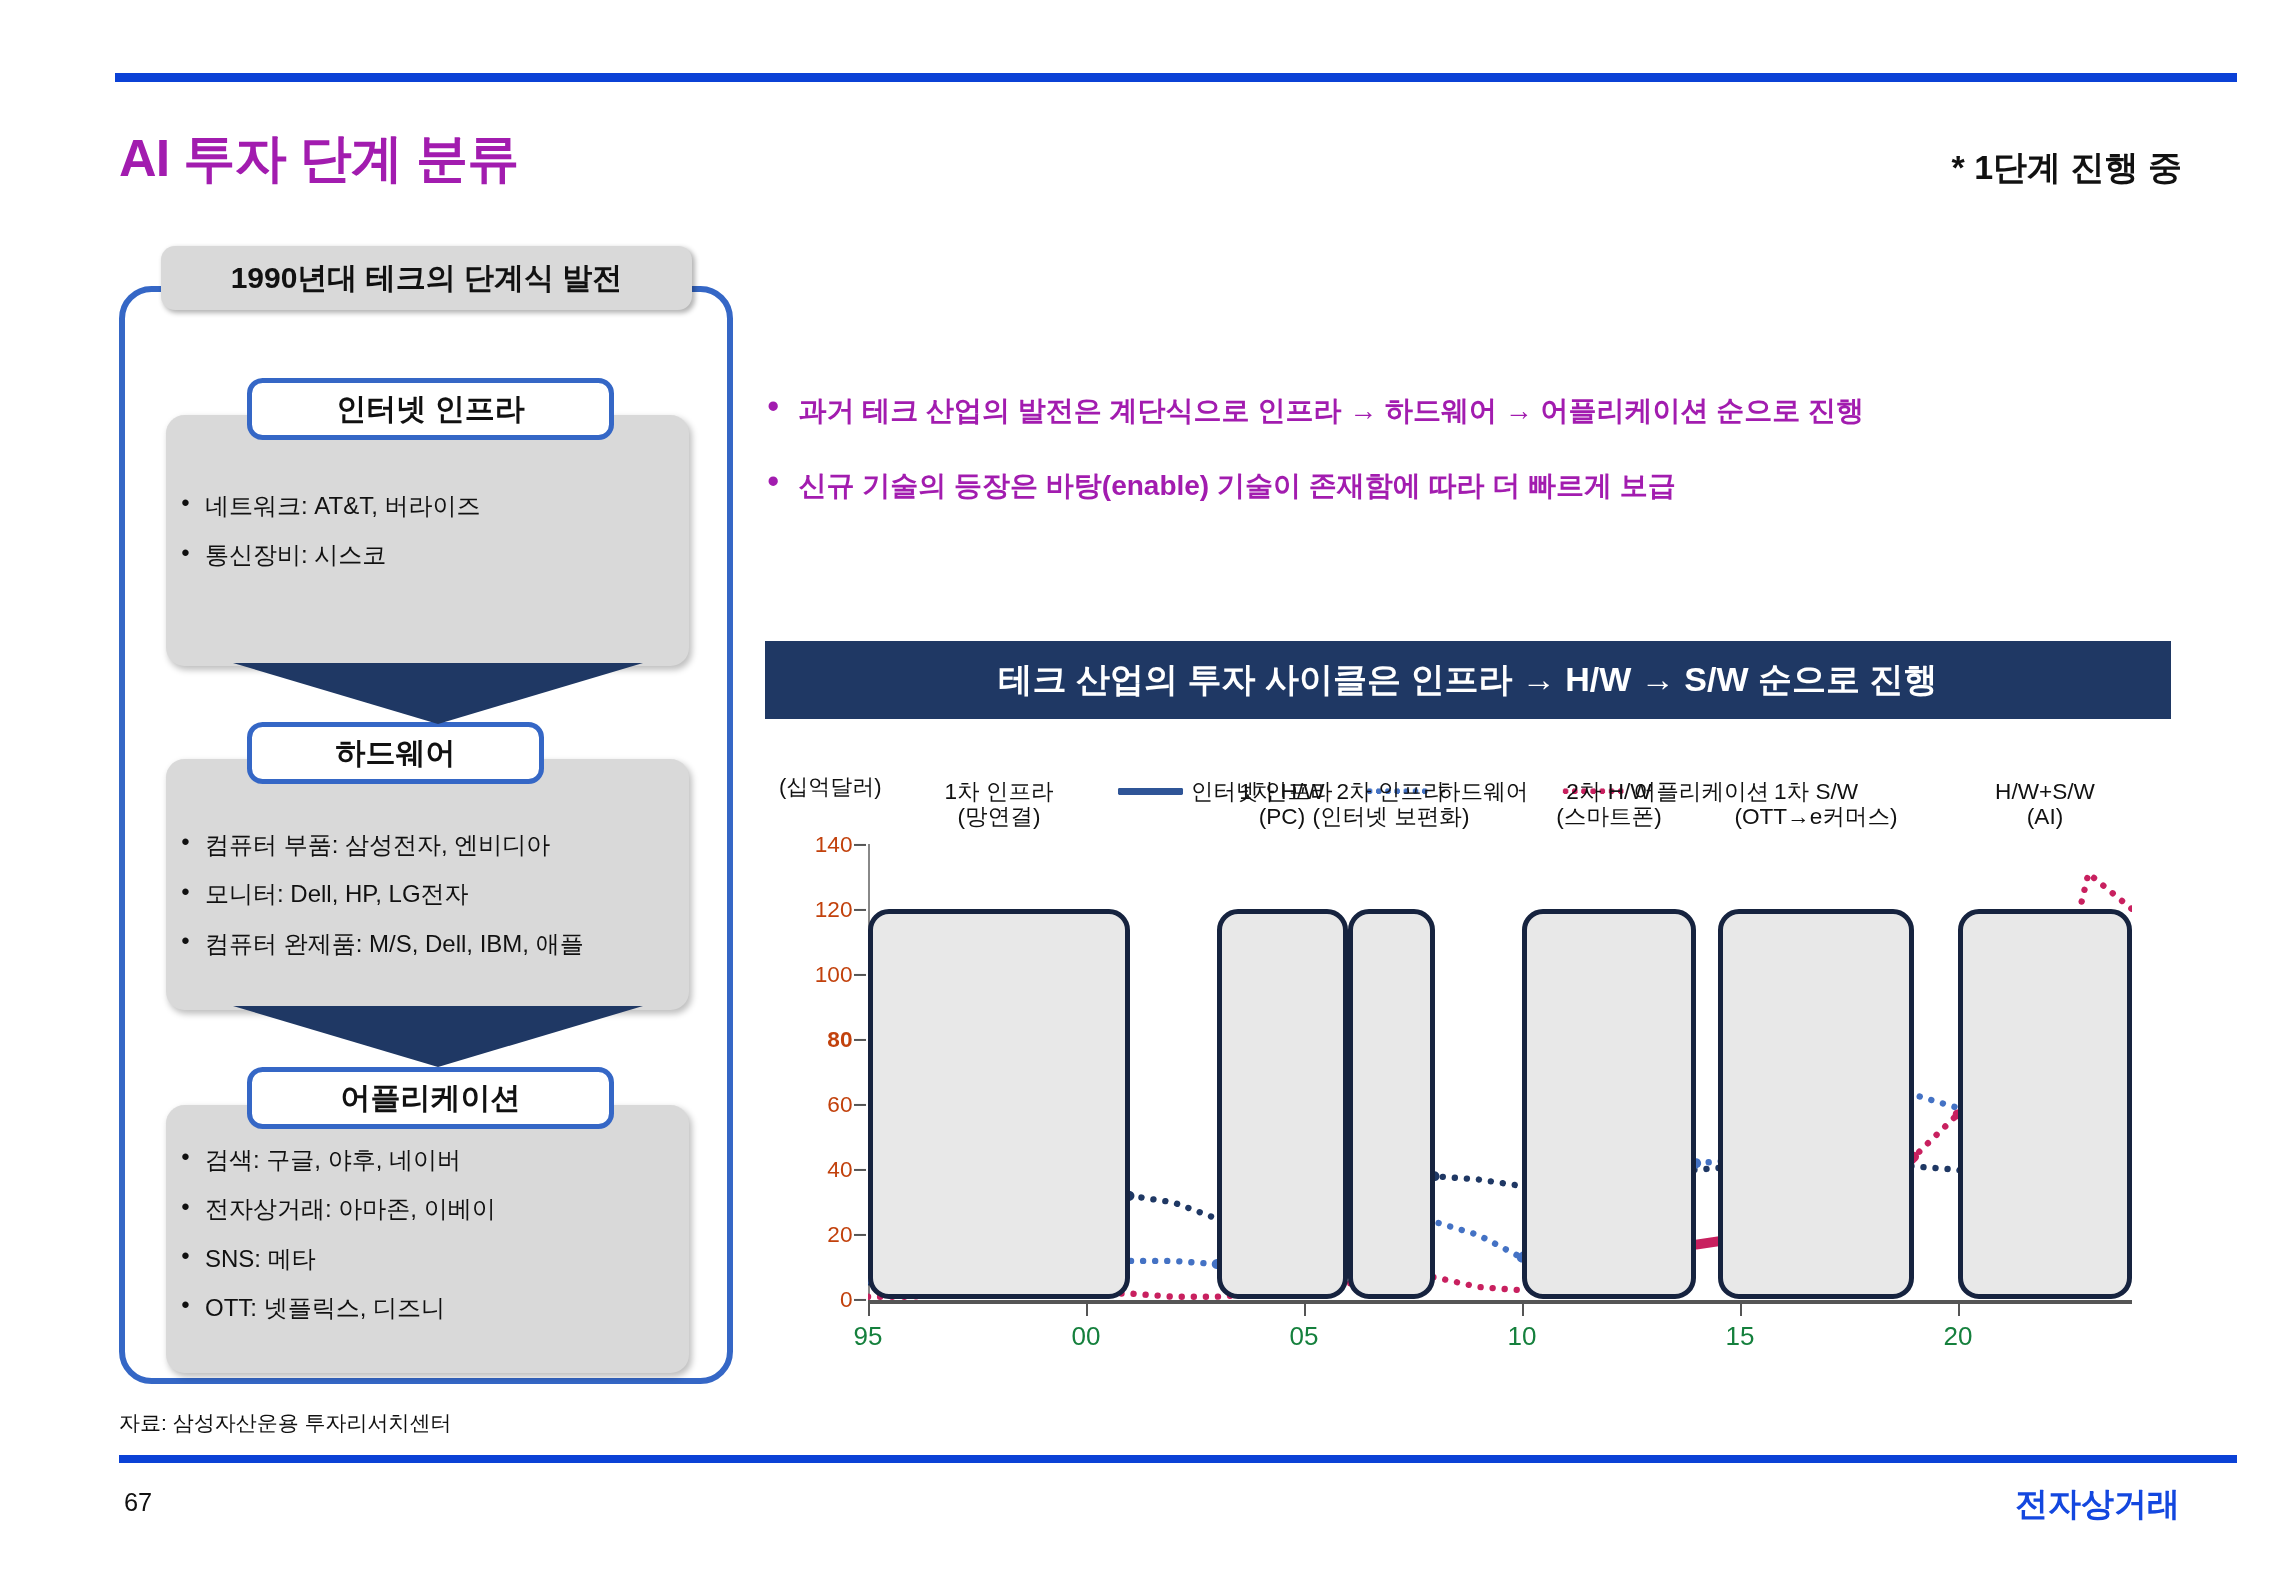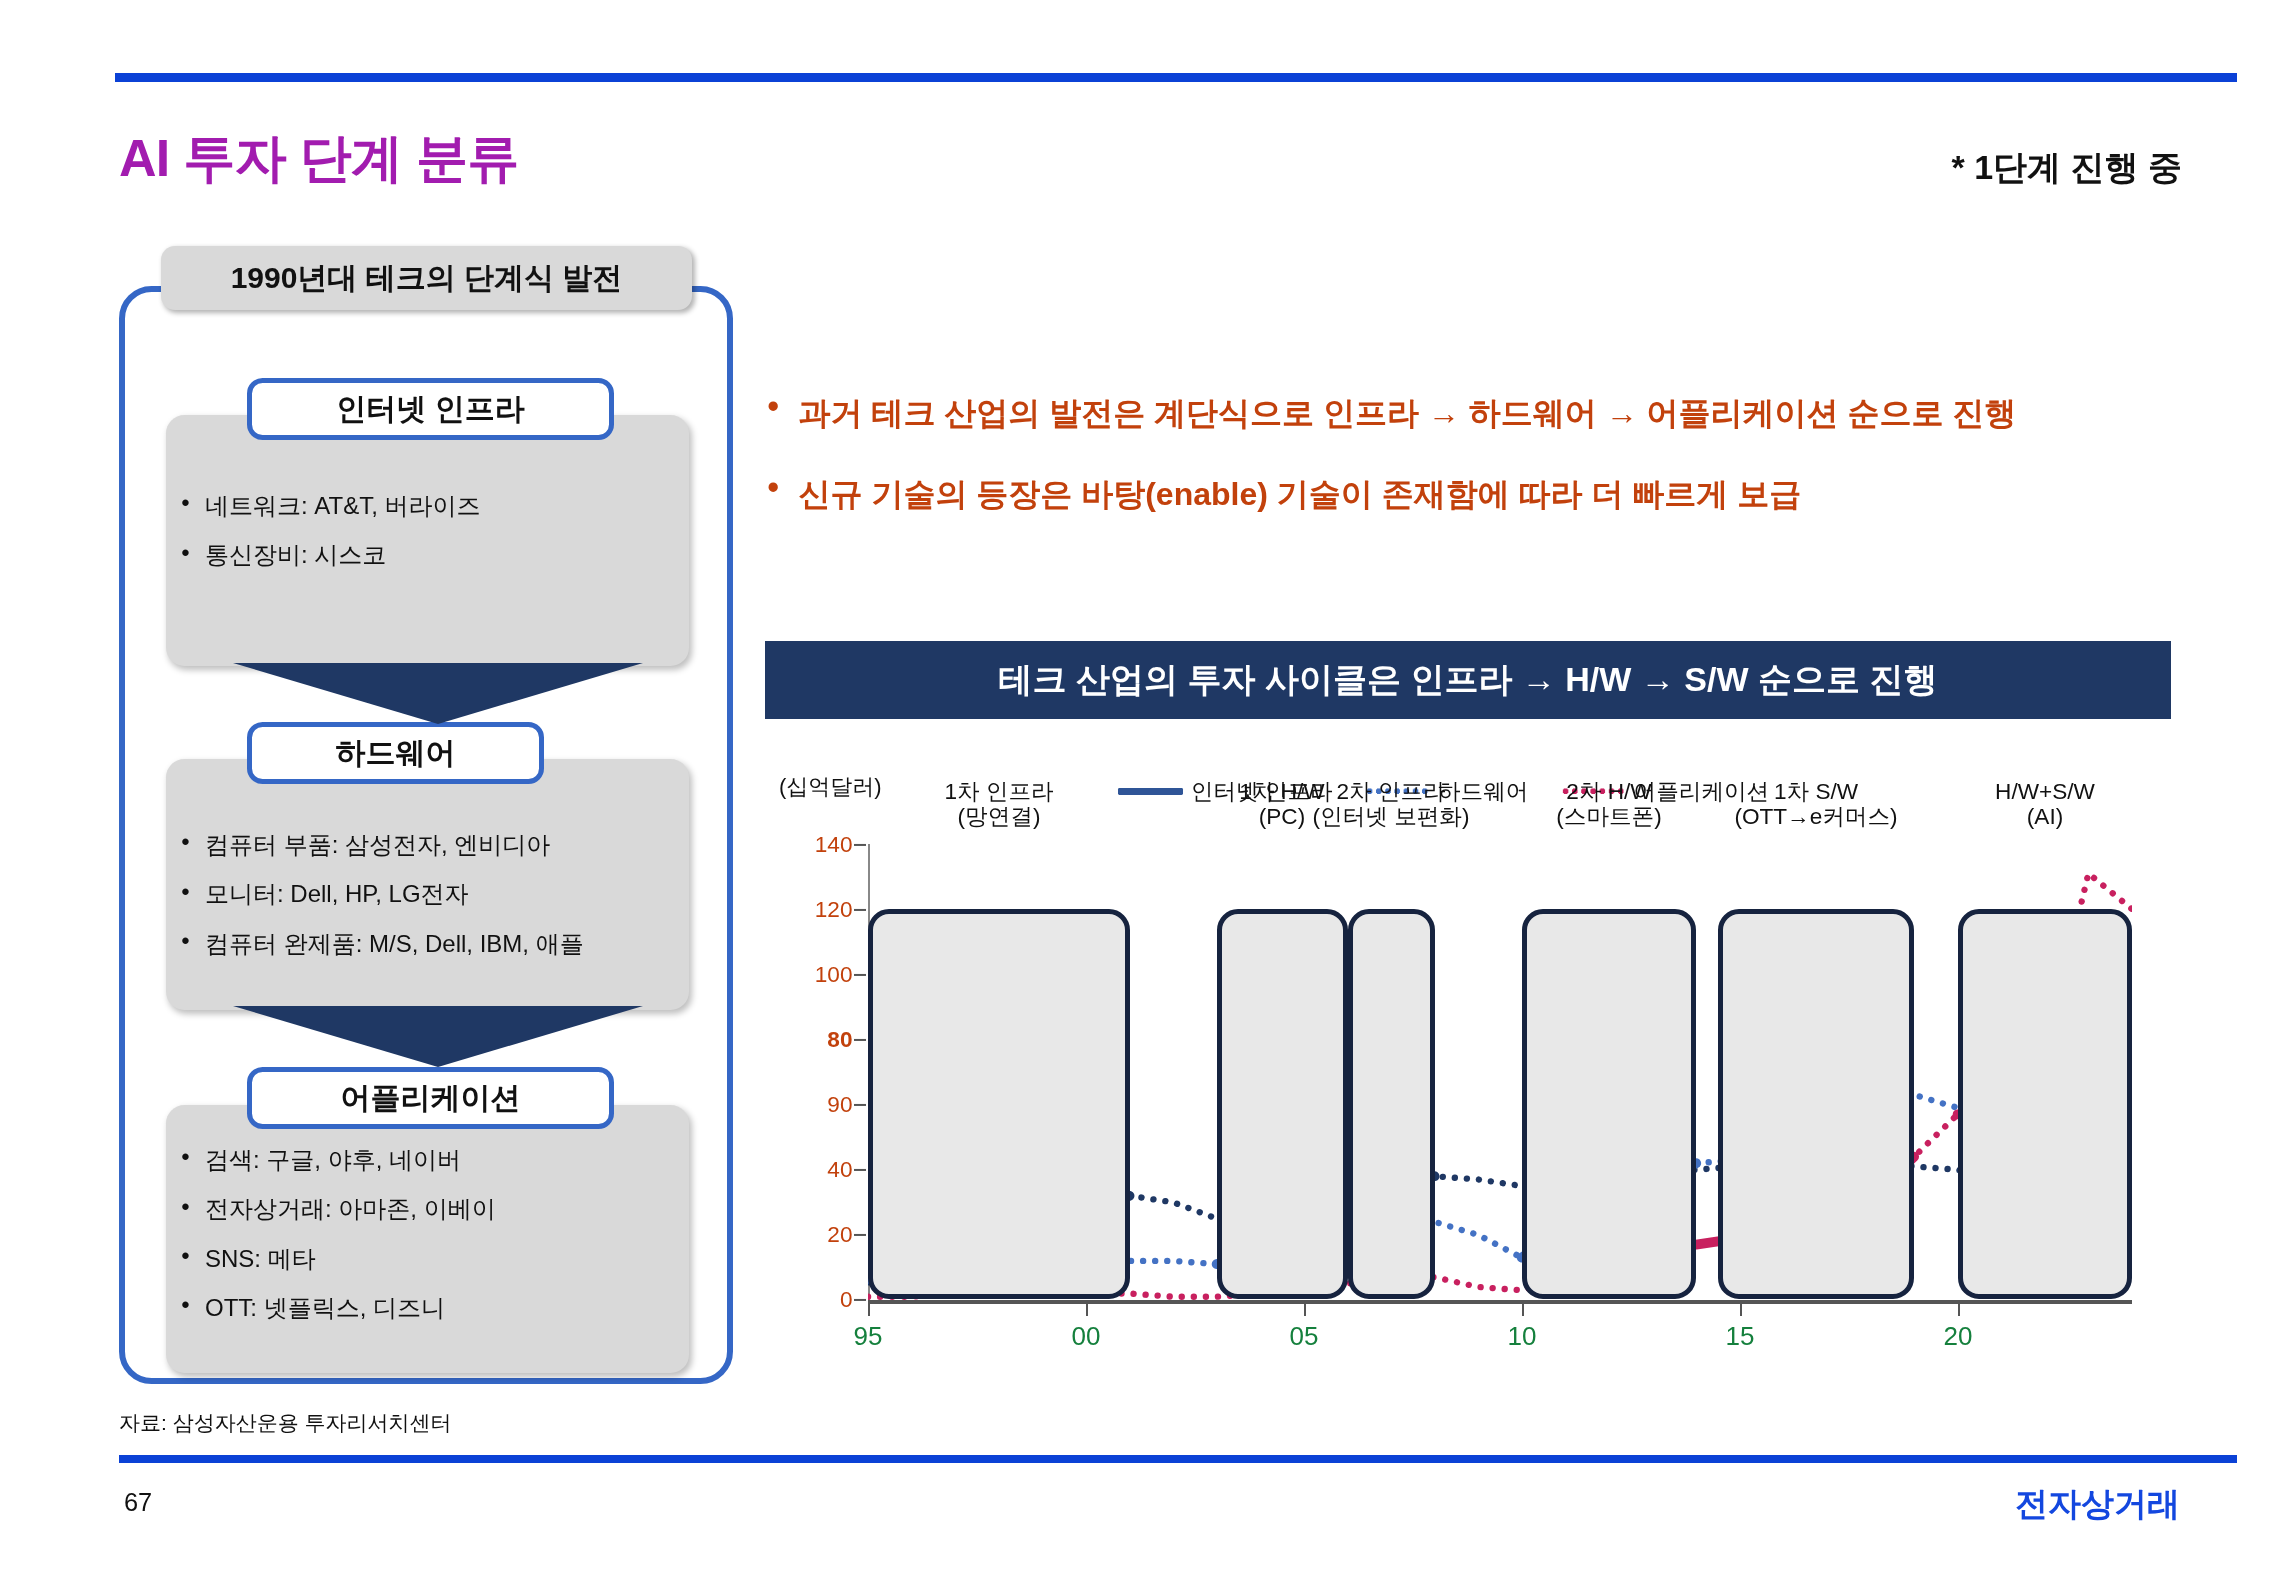--- a/index.html
+++ b/index.html
@@ -83,21 +83,21 @@
 
   
   #stage3-body{ left:166px; top:1105px; width:523px; height:268px; }
   #stage3-chip{ left:247px; top:1067px; width:367px; }
   #stage3-list{ left:177px; top:1148px; }
 
   
   #bullets{ position:absolute; left:766px; top:392px; width:1413px; }
   #bullets .b{
     position:relative; padding-left:32.5px; margin-bottom:37px;
-    font-size:32px; font-weight:700; color:#c2410c; white-space:nowrap;
+    font-size:28px; font-weight:700; color:#a21caf; white-space:nowrap;
   }
   #bullets .b:before{ content:"•"; position:absolute; left:1.4px; top:-4.2px; font-size:32.5px; }
 
   
   #chart-banner{
     position:absolute; left:765px; top:641px; width:1406px; height:78px;
     background:#1F3864; color:#fff;
     display:flex; align-items:center; justify-content:center;
     font-size:34px; font-weight:700; white-space:nowrap;
   }
@@ -241,21 +241,21 @@
     </div>
   </div>
 
   <div id="ytick-col">
       <div class="ytick" style="top: 459px;">0</div>
       <div class="ytick-mark" style="top: 459px;"></div>
       <div class="ytick" style="top: 394px;">20</div>
       <div class="ytick-mark" style="top: 394px;"></div>
       <div class="ytick" style="top: 329px;">40</div>
       <div class="ytick-mark" style="top: 329px;"></div>
-      <div class="ytick" style="top: 264px;">90</div>
+      <div class="ytick" style="top: 264px;">60</div>
       <div class="ytick-mark" style="top: 264px;"></div>
       <div class="ytick" style="top: 199px; font-weight: bold;">80</div>
       <div class="ytick-mark" style="top: 199px;"></div>
       <div class="ytick" style="top: 134px;">100</div>
       <div class="ytick-mark" style="top: 134px;"></div>
       <div class="ytick" style="top: 69px;">120</div>
       <div class="ytick-mark" style="top: 69px;"></div>
       <div class="ytick" style="top: 3.5px;">140</div>
       <div class="ytick-mark" style="top: 3.5px;"></div>
     </div>

